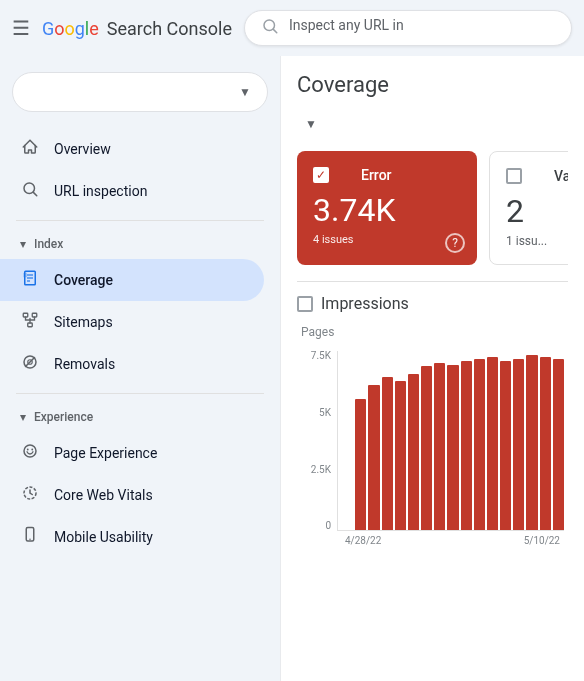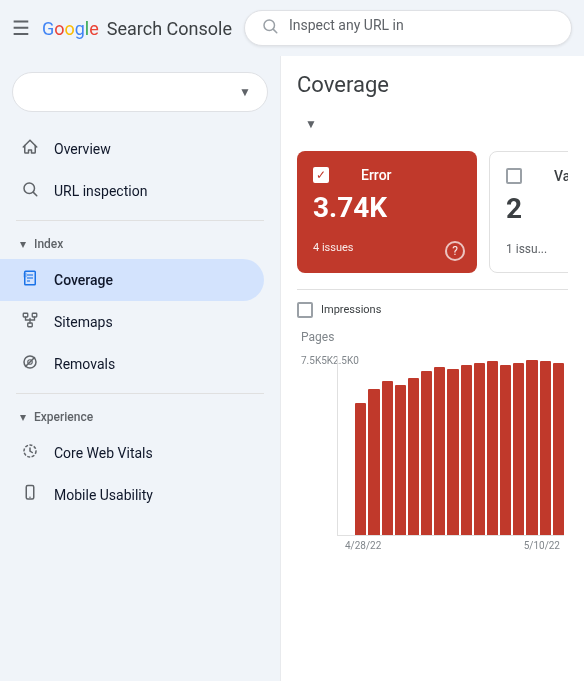--- a/index.html
+++ b/index.html
@@ -234,24 +234,24 @@
 
     .card-label {
       font-size: 14px;
       font-weight: 500;
       margin-left: 24px;
     }
     .card.error .card-label { color: #fff; }
     .card.valid .card-label { color: #3c4043; }
 
     .card-value {
-      font-size: 28px;
-      font-weight: 700;
+      font-size: 32px;
+      font-weight: 400;
       line-height: 1.2;
-      margin-bottom: 16px;
+      margin-bottom: 4px;
     }
     .card.error .card-value { color: #fff; }
     .card.valid .card-value { color: #3c4043; }
 
     .card-sub {
       font-size: 11px;
       opacity: 0.9;
     }
 
     .card-help {
@@ -287,37 +287,37 @@
       gap: 8px;
       margin-bottom: 12px;
     }
     .impressions-checkbox {
       width: 16px;
       height: 16px;
       border: 2px solid #9aa0a6;
       border-radius: 2px;
     }
     .impressions-label {
-      font-size: 11px;
+      font-size: 16px;
       font-weight: 400;
       color: #3c4043;
     }
 
     .chart-container {
       padding: 0 4px;
     }
     .chart-y-label {
       font-size: 12px;
       color: #80868b;
       margin-bottom: 12px;
     }
 
     .chart-y-axis {
       display: flex;
-      flex-direction: row;
+      flex-direction: column;
       justify-content: space-between;
       height: 180px;
       width: 36px;
       text-align: right;
       padding-right: 6px;
       flex-shrink: 0;
     }
     .chart-y-tick {
       font-size: 10px;
       color: #80868b;
@@ -449,20 +449,31 @@
       <span>Removals</span>
     </div>
 
     <div class="section-divider"></div>
 
     <div class="section-label">
       <span>▾</span>
       <span>Experience</span>
     </div>
 
+    <div class="nav-item">
+      <span class="nav-icon">
+        <svg width="18" height="18" viewBox="0 0 24 24" fill="none">
+          <circle cx="12" cy="12" r="8" stroke="#5f6368" stroke-width="2"></circle>
+          <path d="M8 13s1.5 3 4 3 4-3 4-3" stroke="#5f6368" stroke-width="1.8" stroke-linecap="round"></path>
+          <circle cx="9" cy="10" r="1.2" fill="#5f6368"></circle>
+          <circle cx="15" cy="10" r="1.2" fill="#5f6368"></circle>
+        </svg>
+      </span>
+      <span>Page Experience</span>
+    </div>
 
     <div class="nav-item">
       <span class="nav-icon">
         <svg width="18" height="18" viewBox="0 0 24 24" fill="none">
           <circle cx="12" cy="12" r="8" stroke="#5f6368" stroke-width="2" stroke-dasharray="4 2"></circle>
           <path d="M12 8v4l3 2" stroke="#5f6368" stroke-width="2" stroke-linecap="round"></path>
         </svg>
       </span>
       <span>Core Web Vitals</span>
     </div>

